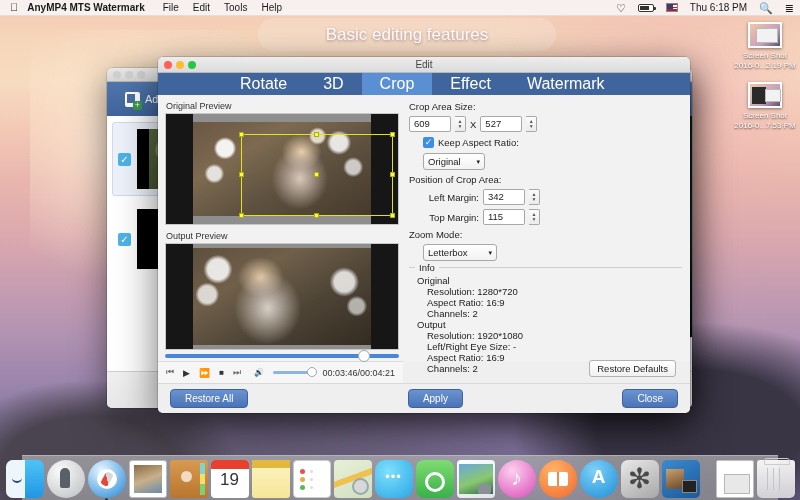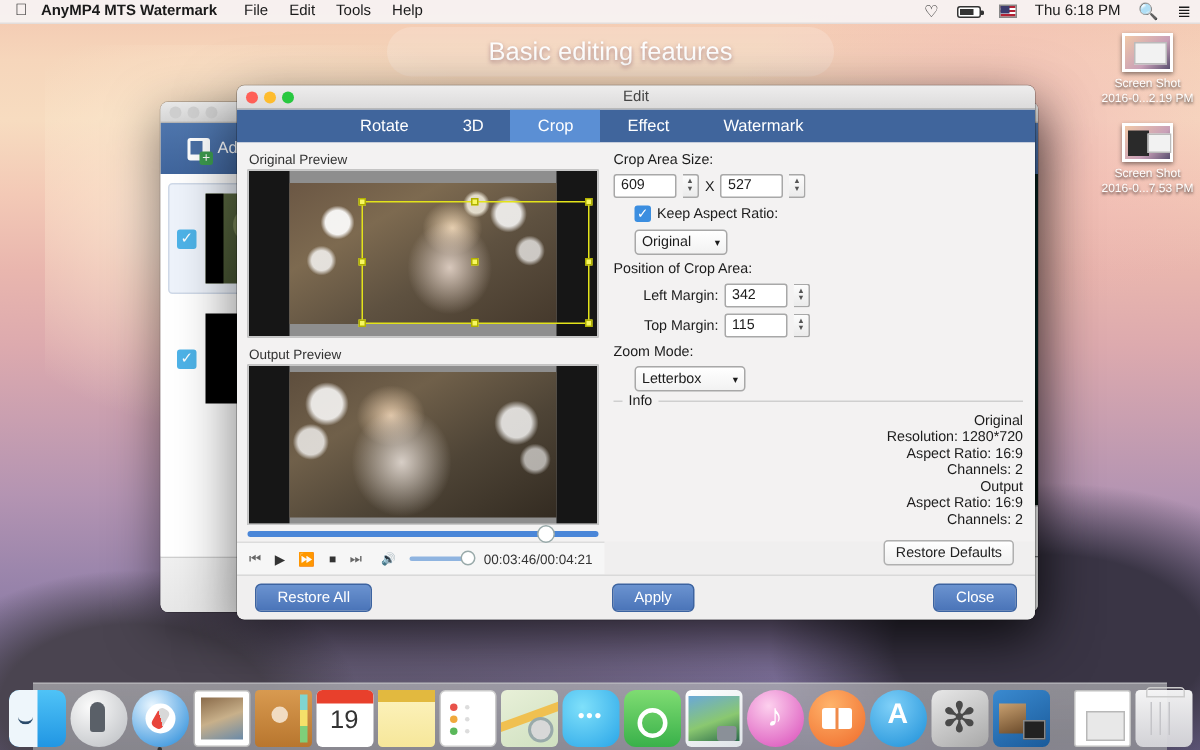--- a/index.html
+++ b/index.html
@@ -220,21 +220,21 @@
   .ed-sidebar{ width:82px; background:#fff; border-right:1px solid #d8d8d8; padding-top:0; }
   .ed-file{ display:flex;align-items:center;gap:4px;padding:3px 4px;font-size:9px;color:#222;}
   .ed-file.sel{ background:#3b7dd8; color:#fff; }
   .ed-file .sq{ width:16px;height:11px;flex:none;background:#000; }
   .ed-file .sq.g{ background:linear-gradient(135deg,#8a8f96,#5d6168);}
   .ed-file .nm{ white-space:nowrap; overflow:hidden; }
 
   .ed-right{ flex:1; display:flex; flex-direction:column; min-width:0; }
   .ed-tabs{
     height:22px; background:#40659c; display:flex; align-items:stretch;
-    font-size:11px; color:#fff;
+    font-size:16px; color:#fff;
   }
   .ed-tabs .sp{ width:64px; }
   .ed-tab{ padding:0 18px; display:flex;align-items:center; }
   .ed-tab.active{ background:#5b8fd4; }
 
   .ed-content{ flex:1; display:flex; background:#f3f2f2; min-height:0; }
 
   .ed-previews{ width:245px; padding:5px 6px 5px 7px; }
   .pv-label{ font-size:9px;color:#333;padding:1px 0 2px 1px; }
   .pv-box{
@@ -300,21 +300,21 @@
     width:62px;height:17px;border:1px solid #a8a8a8;border-radius:3px;
     background:linear-gradient(180deg,#fff,#f2f2f2);
     display:flex;align-items:center;justify-content:space-between;
     padding:0 4px;font-size:9.5px;margin-left:14px;
   }
   .selectbox.wide{ width:74px; }
   .sect-title{ margin:4px 0 4px 0; }
   .mg-row{ display:flex;align-items:center;gap:4px;margin-bottom:4px;margin-left:14px; }
   .mg-row .l{ width:56px; text-align:right; }
   .info-fs{
-    margin-top:6px; border-top:1px solid #cfcfcf; position:relative; padding-top:7px;text-align:right;
+    margin-top:6px; border-top:1px solid #cfcfcf; position:relative; padding-top:7px;
   }
   .info-fs .lg{
     position:absolute;top:-6px;left:6px;background:#f3f2f2;padding:0 4px;font-size:9.5px;
   }
   .info-line{ line-height:11px; padding-left:8px; }
   .info-line.ind{ padding-left:18px; }
 
   .ed-footer{
     height:30px;background:#f0efef;border-top:1px solid #d9d9d9;
     display:flex;align-items:center;justify-content:space-between;gap:8px;padding:0 12px;
@@ -589,20 +589,22 @@
             <span style="font-size:7px;">▾</span>
           </div>
 
           <div class="info-fs">
             <span class="lg">Info</span>
             <div class="info-line">Original</div>
             <div class="info-line ind">Resolution: 1280*720</div>
             <div class="info-line ind">Aspect Ratio: 16:9</div>
             <div class="info-line ind">Channels: 2</div>
             <div class="info-line">Output</div>
+            <div class="info-line ind">Resolution: 1920*1080</div>
+            <div class="info-line ind">Left/Right Eye Size: -</div>
             <div class="info-line ind">Aspect Ratio: 16:9</div>
             <div class="info-line ind">Channels: 2</div>
           </div>
         </div>
       </div>
 
       <div style="height:22px;background:#f6f6f6;border-top:1px solid #dcdcdc;display:flex;align-items:center;padding:0 8px;gap:9px;width:245px;">
         <span style="font-size:9px;color:#666;">⏮</span>
         <span style="font-size:9px;color:#333;">▶</span>
         <span style="font-size:9px;color:#333;">⏩</span>

